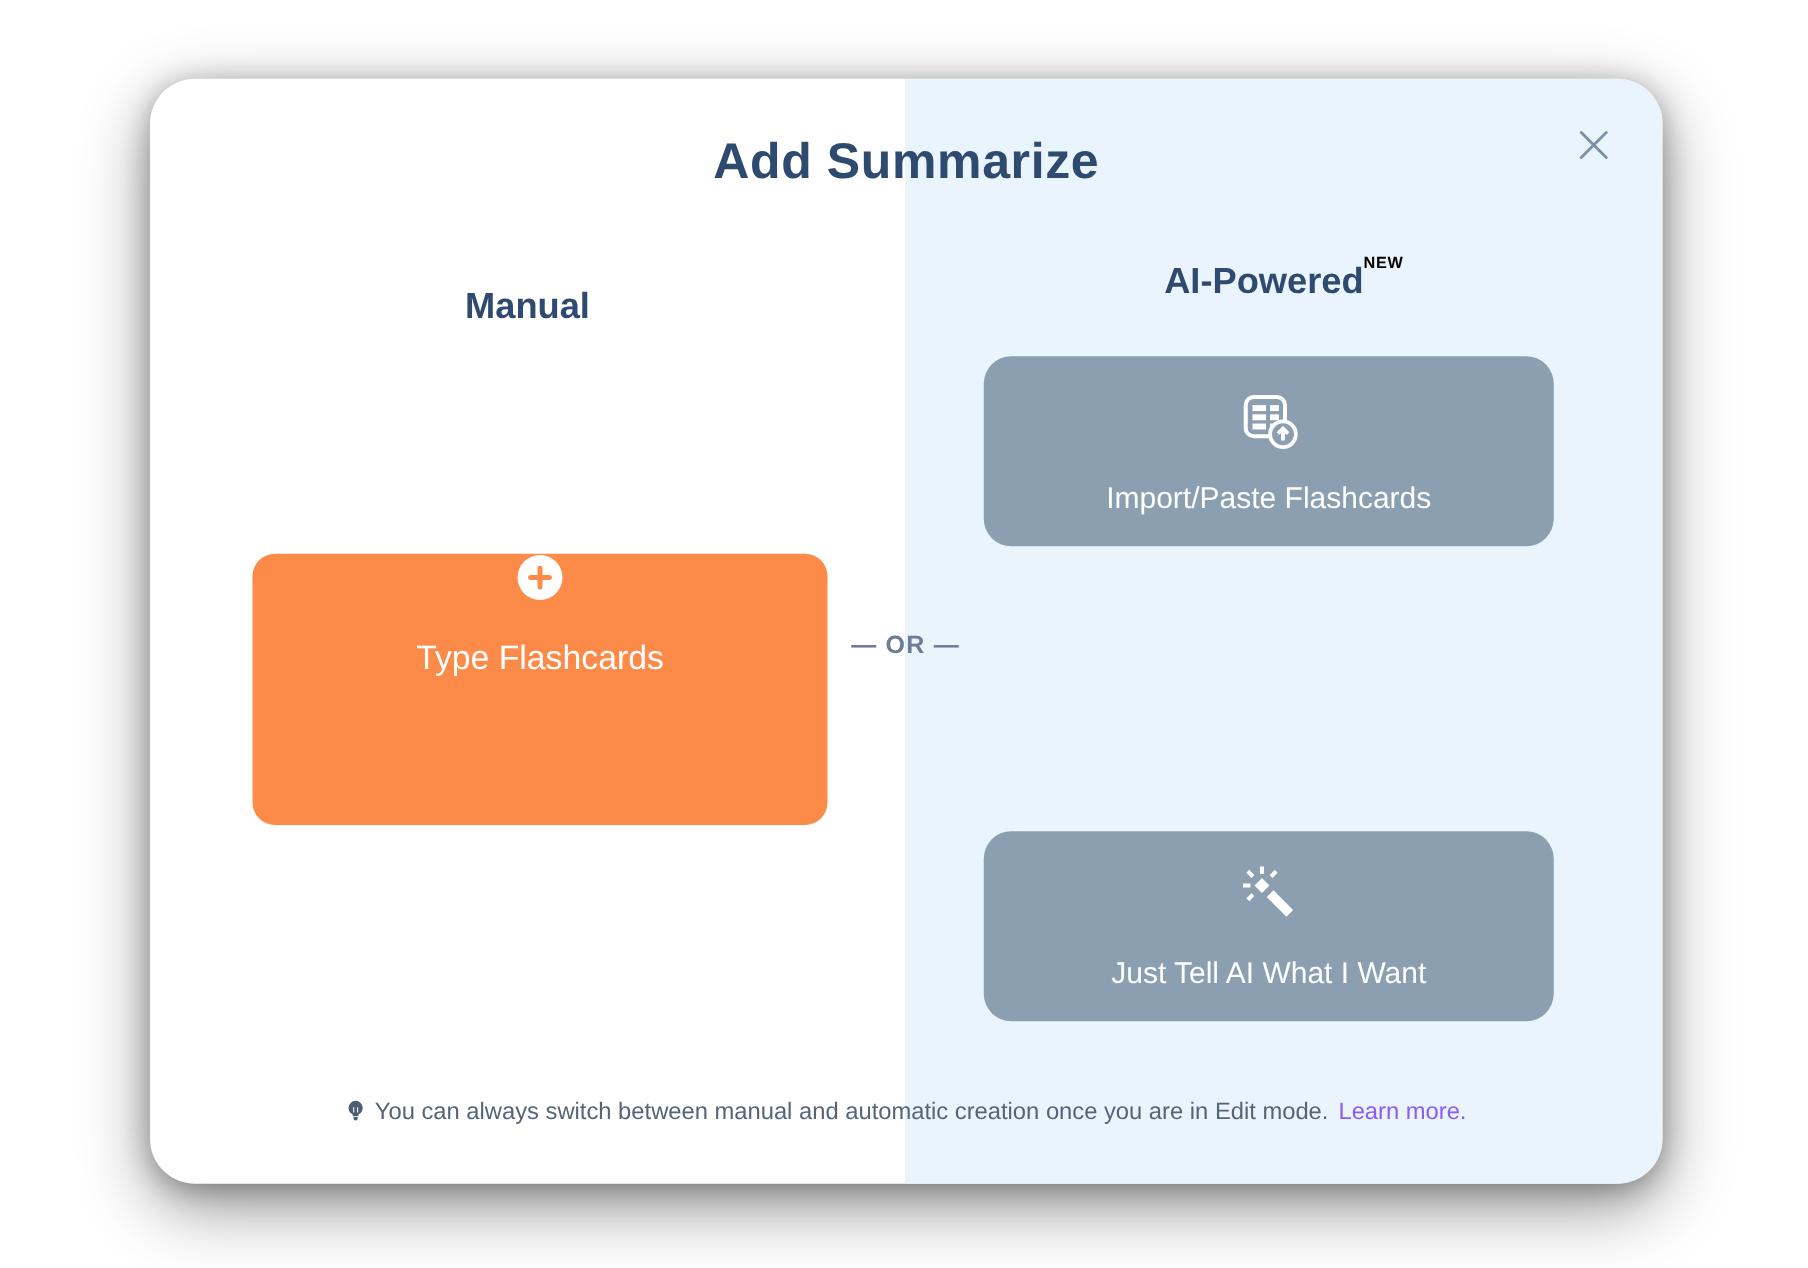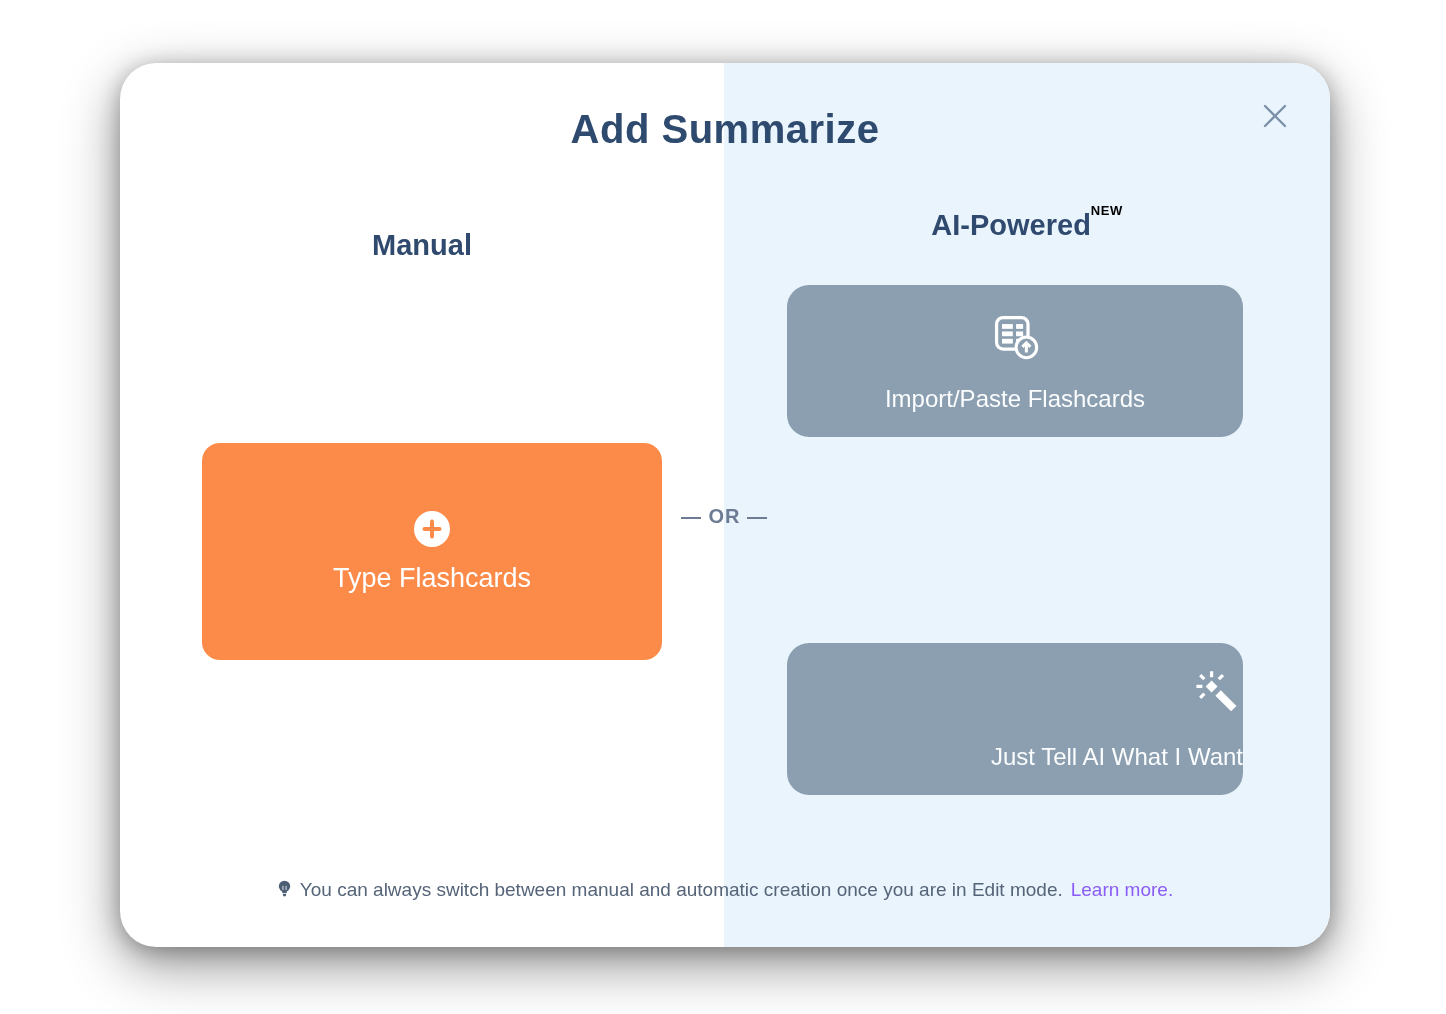--- a/index.html
+++ b/index.html
@@ -36,40 +36,40 @@
   .col-header.manual { left:0; width:604px;margin-top:20px; }
   .col-header.ai    { left:604px; width:606px; }
   .new-badge {
     font-size:13px; font-weight:700; color:#000000;
     vertical-align:super; position:relative; top:-9px; letter-spacing:.5px;
   }
 
   .type-btn {
     position:absolute; left:82px; top:380px; width:460px; height:217px;
     background:#fc8a48; border:none; border-radius:18px; cursor:pointer;
-    display:flex; flex-direction:column; align-items:center; justify-content:center;
-    gap:15px;
+    display:flex; flex-direction:column; align-items:center; 
+    gap:30px;
   }
   .type-btn .label { color:#ffffff; font-size:27px; font-weight:400; }
 
   .or-divider {
     position:absolute; left:537px; top:442px; width:135px;
     text-align:center; font-size:20px; font-weight:700; color:#6d7c94;
     letter-spacing:1px;
   }
 
   .ai-btn {
     position:absolute; left:667px; width:456px; height:152px;
     background:#8b9fb0; border:none; border-radius:22px; cursor:pointer;
     display:flex; flex-direction:column; align-items:center; justify-content:center;
     gap:23px;
   }
   .ai-btn.b1 { top:222px; }
   .ai-btn.b2 { top:412px; }
-  .ai-btn.b3 { top:580px;align-items:flex-end; }
+  .ai-btn.b3 { top:602px; }
   .ai-btn .label { color:#fbfdfe; font-size:24px; font-weight:400; }
 
   .footer-tip {
     position:absolute; left:0; bottom:46px; width:100%;
     display:flex; align-items:flex-end; justify-content:center; gap:8px;
     font-size:19px; color:#556478;
   }
   .footer-tip .link { color:#8b5cf6; cursor:pointer; text-decoration:none; }
 
   .icon-wrap { display:flex; align-items:center; justify-content:center; }

